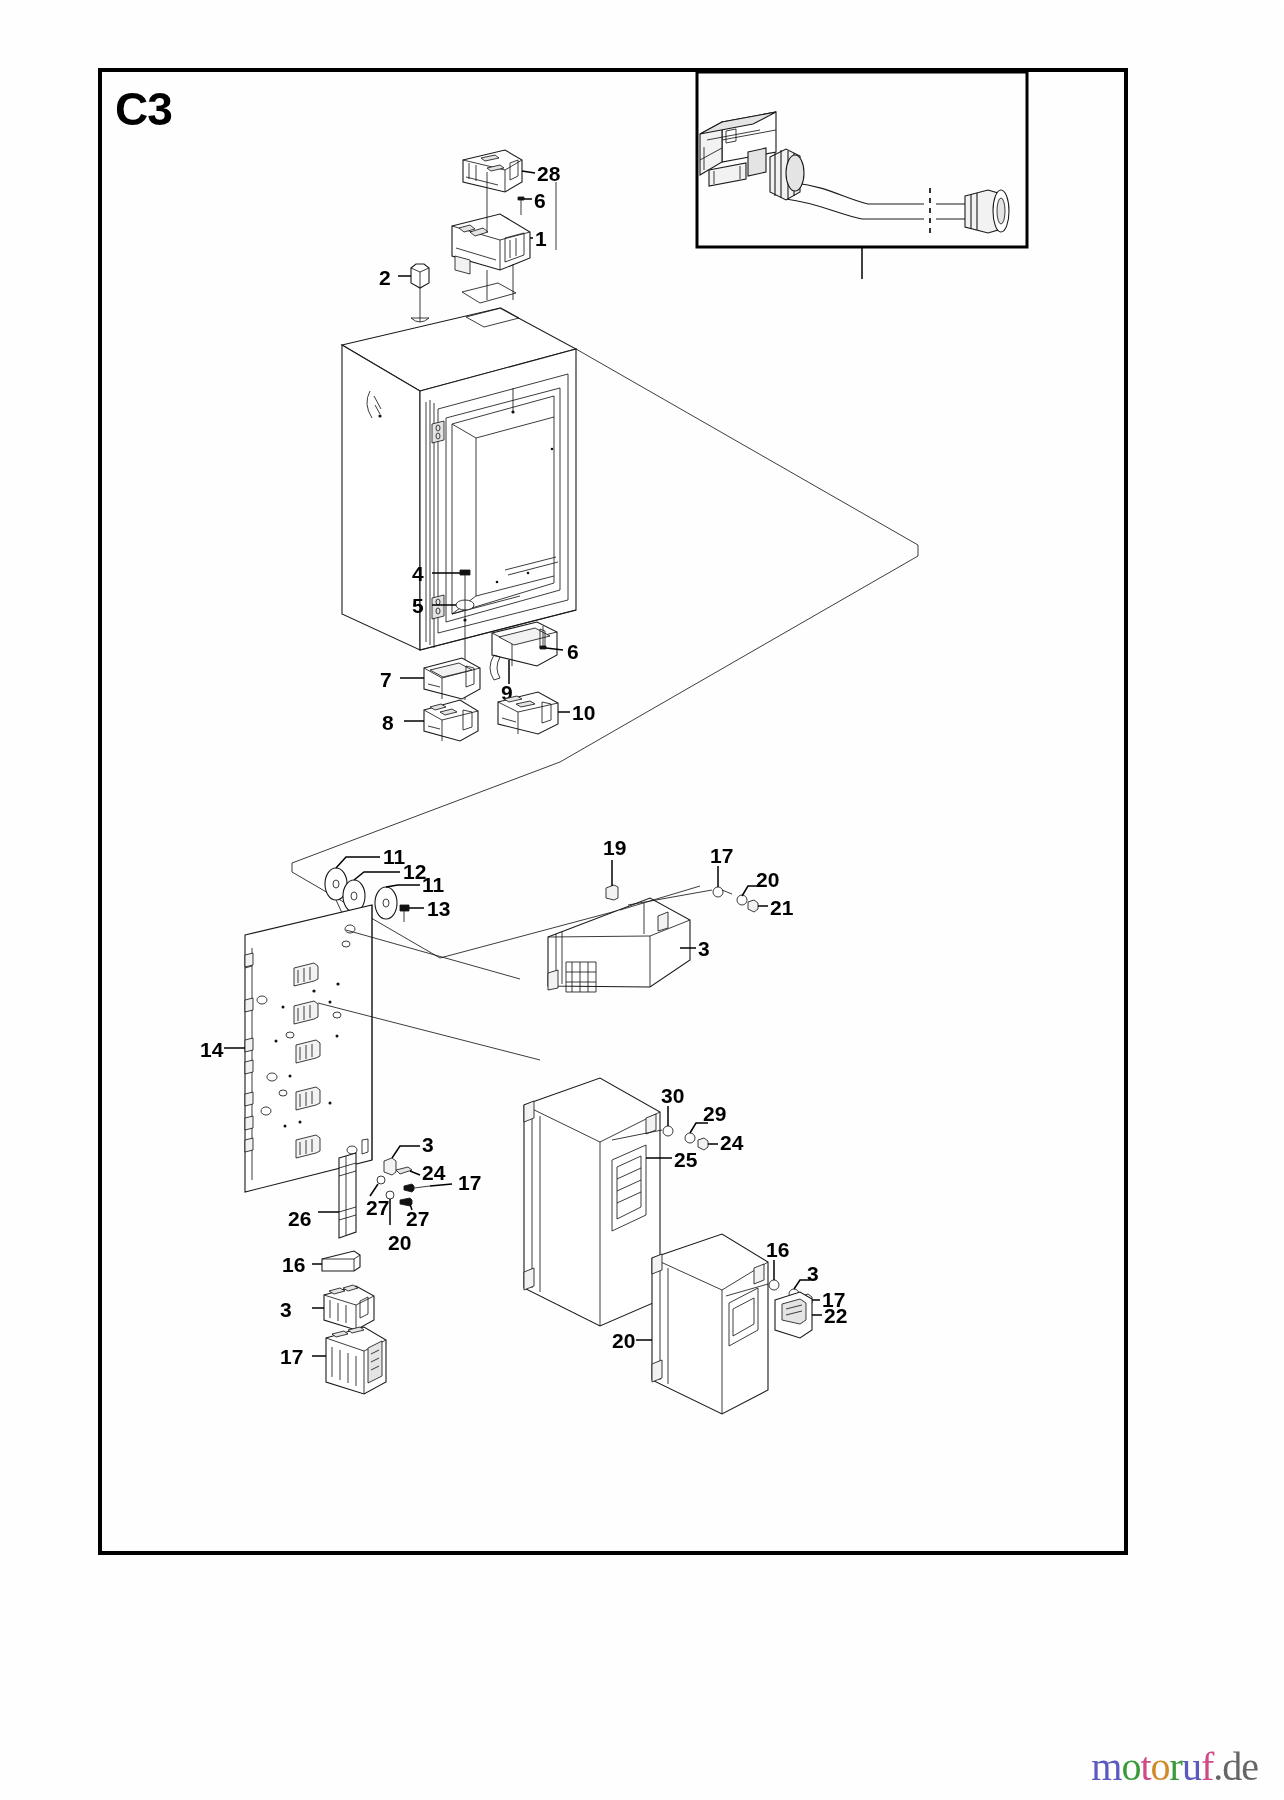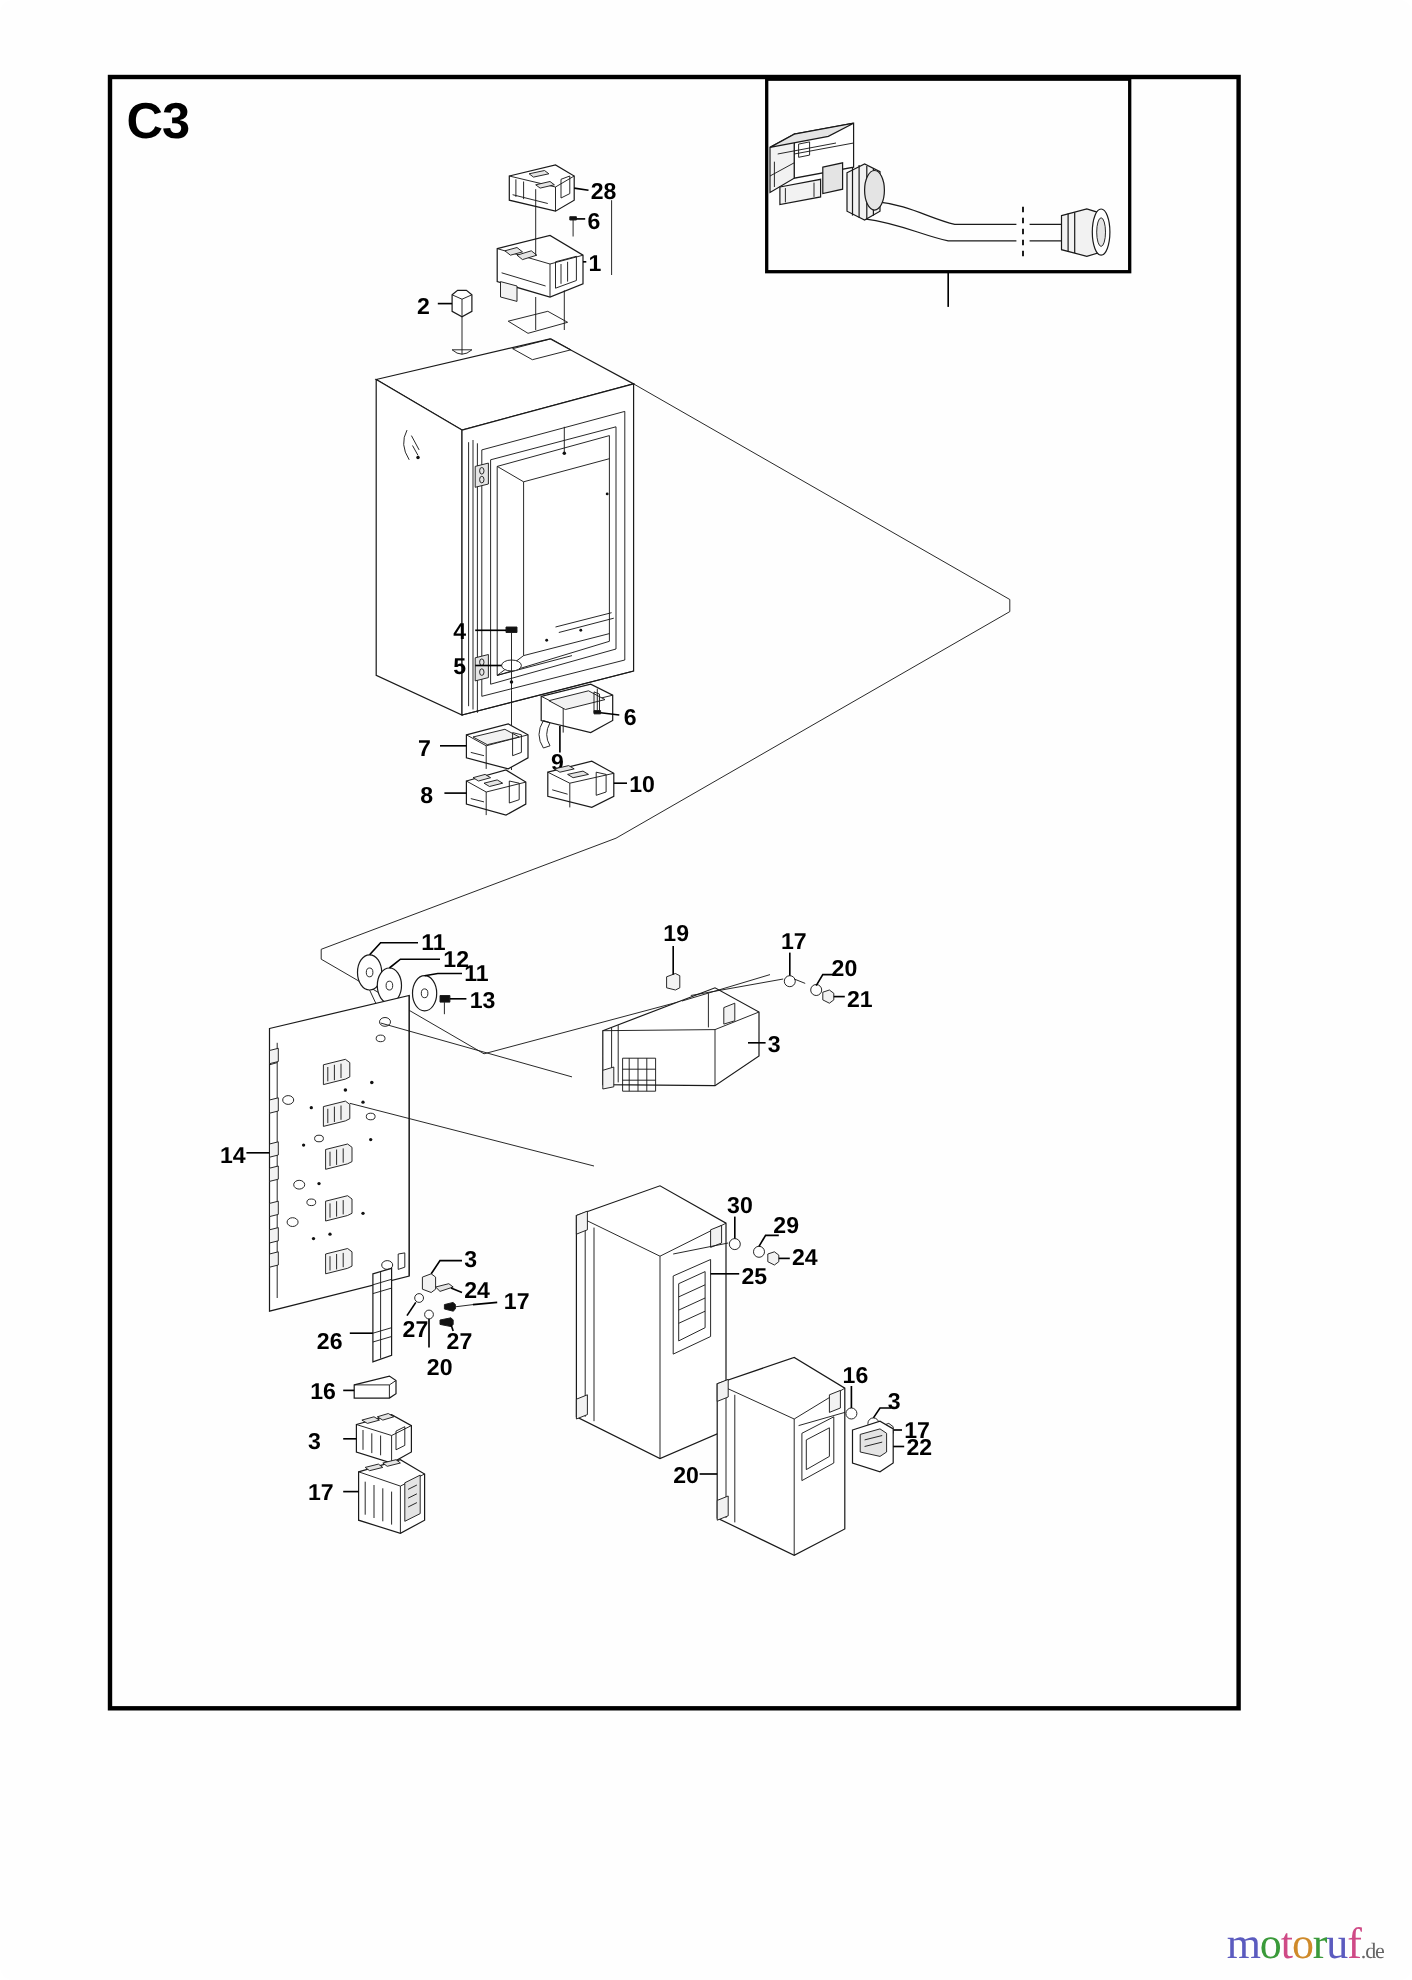--- a/index.html
+++ b/index.html
@@ -62,21 +62,21 @@
     white-space: nowrap;
     user-select: none;
   }
   #watermark .c1 { color: #5b5bbf; }
   #watermark .c2 { color: #3a9a3a; }
   #watermark .c3 { color: #cf4a86; }
   #watermark .c4 { color: #cf8a2a; }
   #watermark .c5 { color: #3a9a3a; }
   #watermark .c6 { color: #5b5bbf; }
   #watermark .c7 { color: #cf4a86; }
-  #watermark .suffix { color: #666666; font-size: 20px; }
+  #watermark .suffix { color: #666666; font-size: 40px; }
 </style>
 </head>
 <body>
 
 <div id="sheet">
 
   <svg id="svg-root" viewBox="0 0 1284 1800">
 
     <rect x="100" y="70" width="1026" height="1483" class="ln-frame" fill="none"></rect>
 

